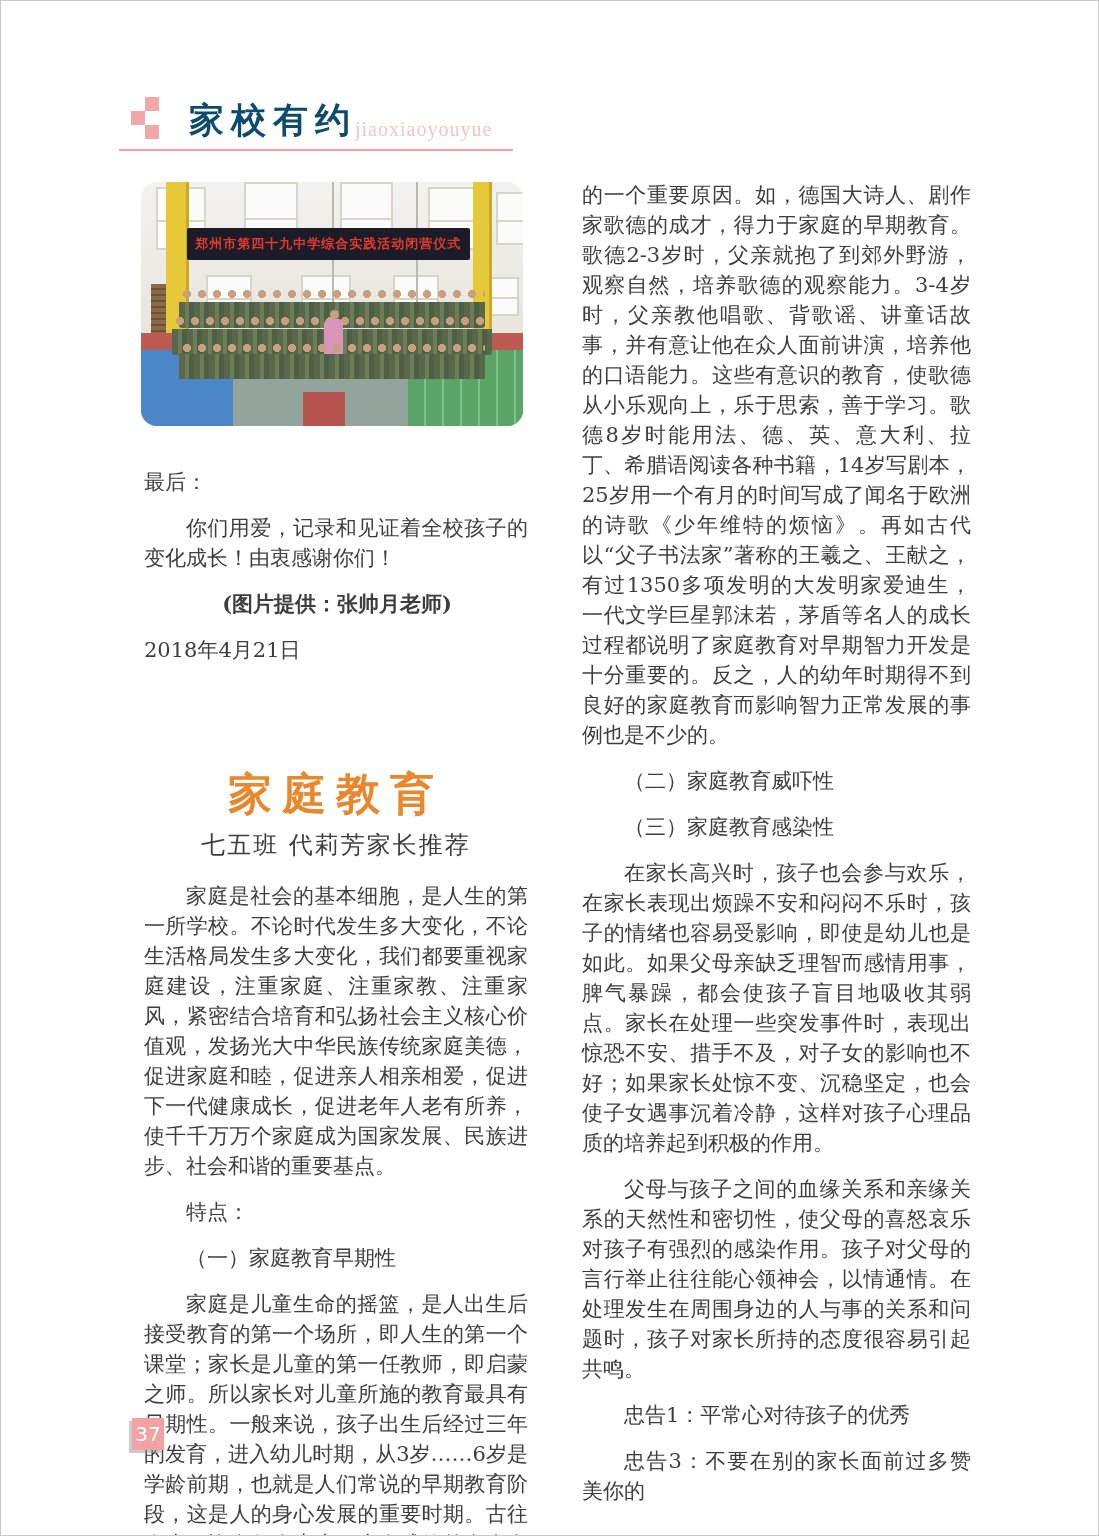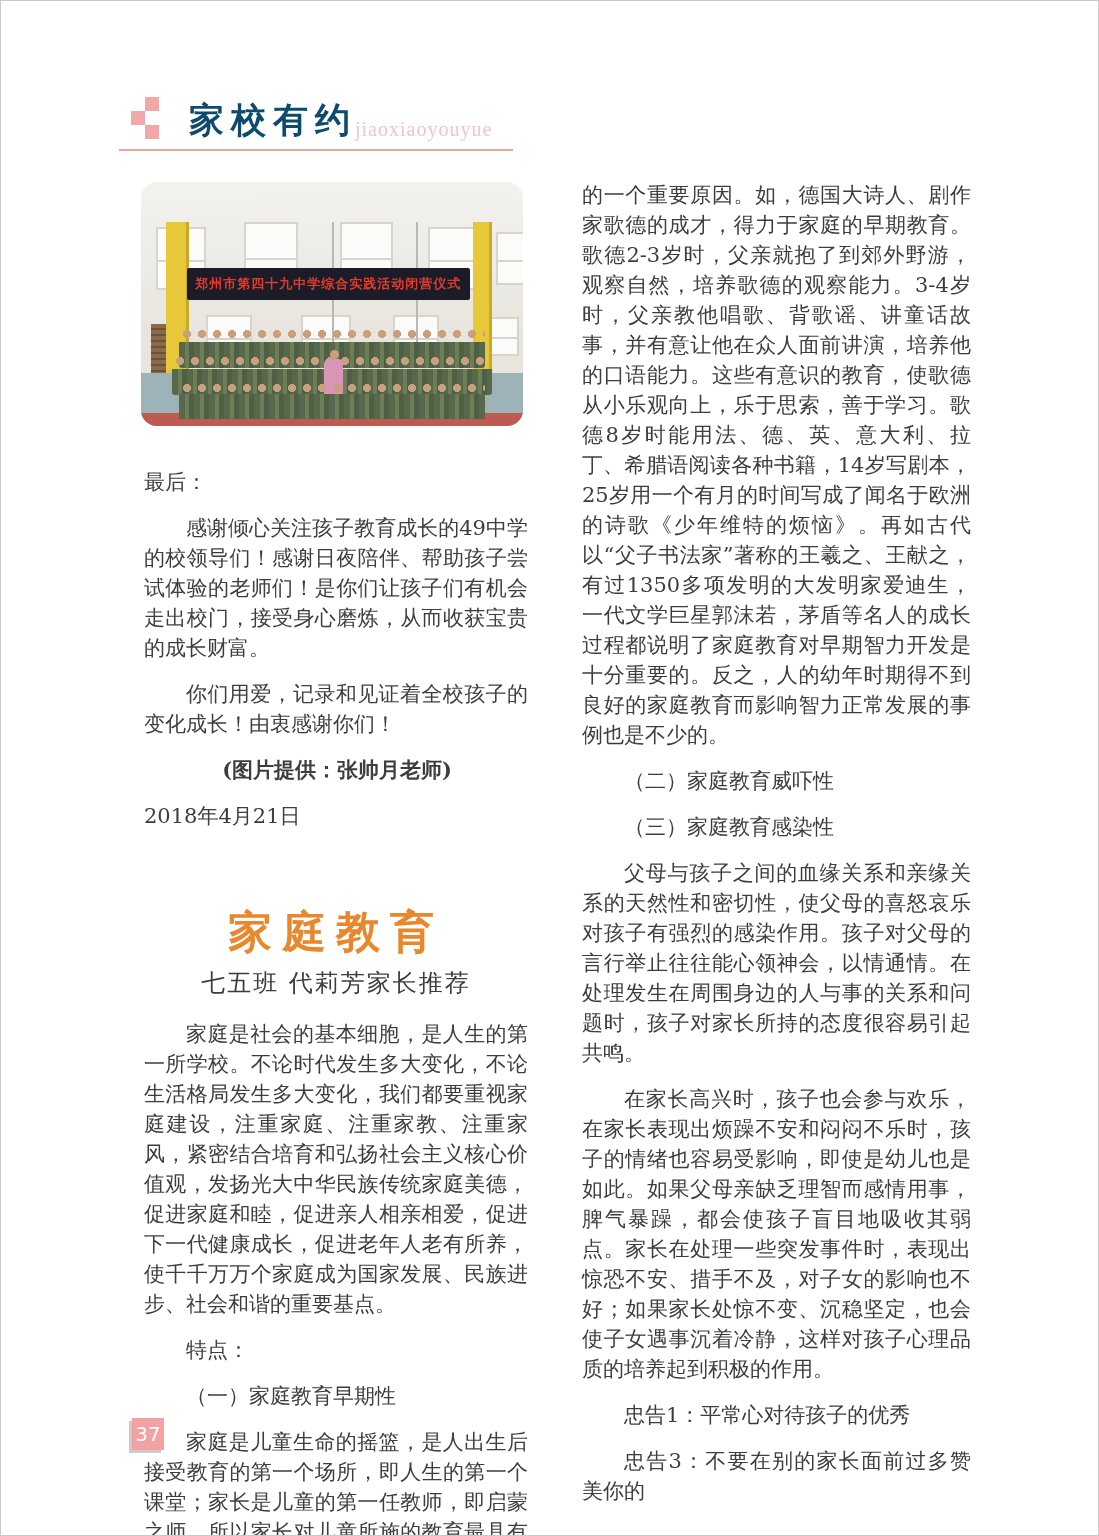--- a/index.html
+++ b/index.html
@@ -27,21 +27,21 @@
     font-size:20px; color:#f6c4c4; letter-spacing:1px;
   }
   .header-rule { position:absolute; left:0; top:54px; width:394px; height:2px; background:#f2a2a2; }
 
   
   .photo {
     position:absolute; left:140px; top:181px; width:382px; height:244px;
     border-radius:16px; overflow:hidden;
     background:linear-gradient(#f3f2ef, #e8e5de 62%);
   }
-  .photo * { position:absolute;margin-top:40px; }
+  .photo * { position:absolute; }
   .window {
     background:#fbfbfa; border:2px solid #d8d4cb; box-sizing:border-box;
     background-image:linear-gradient(#d8d4cb, #d8d4cb);
     background-size:100% 2px; background-position:0 55%; background-repeat:no-repeat;
   }
   .w1 { left:4%;  top:2%;  width:13%; height:26%; }
   .w2 { left:27%; top:0;   width:14%; height:28%; }
   .w3 { left:52%; top:0;   width:14%; height:28%; }
   .w4 { left:75%; top:2%;  width:13%; height:26%; }
   .w5 { left:93%; top:4%;  width:8%;  height:22%; }
@@ -91,21 +91,21 @@
   
   .col { position:absolute; font-size:21px; line-height:30px; text-align:justify; color:#3d3d3d; }
   .col p { margin:16px; }
   .col-left  { left:127px; top:450px; width:416px; }
   .col-right { left:565px; top:163px; width:421px; }
   .indent { text-indent:2em; }
   .credit { text-align:right; padding-right:76px;font-weight:bold; }
   .dateline { text-align:left; padding-right:8px; }
 
   .article-title {
-    margin-top:74px; text-align:center; font-size:44px; font-weight:bold;
+    margin-top:102px; text-align:center; font-size:44px; font-weight:bold;
     color:#e8872b; letter-spacing:10px; line-height:54px;
   }
   .article-subtitle { margin-top:8px; text-align:center; font-size:24px; letter-spacing:2px; line-height:32px; }
   .article-body { margin-top:20px; }
 
   
   .page-number {
     position:absolute; left:131px; top:1417px; width:32px; height:32px;
     background:#f2a2a2; color:#ffffff; display:flex; align-items:center; justify-content:center;
     font-family:"DejaVu Sans","Liberation Sans",sans-serif; font-size:20px;
@@ -153,41 +153,40 @@
       <div class="floor-green"></div>
     </div>
     <div class="people-row row-back"></div>
     <div class="people-row row-mid"></div>
     <div class="teacher"></div>
     <div class="people-row row-front"></div>
   </div>
 
   <div class="col col-left">
     <p>最后：</p>
-    <p class="indent">感谢倾心关注孩子教育成长的49中学的校领导们！感谢日夜陪伴、帮助孩子尝试体验的老师们！是你们让孩子们有机会走出校门，接受身心磨炼，从而收获宝贵的成长财富。</p>
     <p class="indent">你们用爱，记录和见证着全校孩子的变化成长！由衷感谢你们！</p>
     <p class="credit">(图片提供：张帅月老师)</p>
     <p class="dateline">2018年4月21日</p>
 
     <div class="article-title">家庭教育</div>
     <div class="article-subtitle">七五班 代莉芳家长推荐</div>
 
     <div class="article-body">
       <p class="indent">家庭是社会的基本细胞，是人生的第一所学校。不论时代发生多大变化，不论生活格局发生多大变化，我们都要重视家庭建设，注重家庭、注重家教、注重家风，紧密结合培育和弘扬社会主义核心价值观，发扬光大中华民族传统家庭美德，促进家庭和睦，促进亲人相亲相爱，促进下一代健康成长，促进老年人老有所养，使千千万万个家庭成为国家发展、民族进步、社会和谐的重要基点。</p>
       <p class="indent">特点：</p>
       <p class="indent">（一）家庭教育早期性</p>
       <p class="indent">家庭是儿童生命的摇篮，是人出生后接受教育的第一个场所，即人生的第一个课堂；家长是儿童的第一任教师，即启蒙之师。所以家长对儿童所施的教育最具有早期性。一般来说，孩子出生后经过三年的发育，进入幼儿时期，从3岁……6岁是学龄前期，也就是人们常说的早期教育阶段，这是人的身心发展的重要时期。古往今来，许多仁人志士，卓有成效的名人在幼年时期受到良好的家庭教育是他们日后成才</p>
     </div>
   </div>
 
   <div class="col col-right">
     <p>的一个重要原因。如，德国大诗人、剧作家歌德的成才，得力于家庭的早期教育。歌德2-3岁时，父亲就抱了到郊外野游，观察自然，培养歌德的观察能力。3-4岁时，父亲教他唱歌、背歌谣、讲童话故事，并有意让他在众人面前讲演，培养他的口语能力。这些有意识的教育，使歌德从小乐观向上，乐于思索，善于学习。歌德8岁时能用法、德、英、意大利、拉丁、希腊语阅读各种书籍，14岁写剧本，25岁用一个有月的时间写成了闻名于欧洲的诗歌《少年维特的烦恼》。再如古代以“父子书法家”著称的王羲之、王献之，有过1350多项发明的大发明家爱迪生，一代文学巨星郭沫若，茅盾等名人的成长过程都说明了家庭教育对早期智力开发是十分重要的。反之，人的幼年时期得不到良好的家庭教育而影响智力正常发展的事例也是不少的。</p>
     <p class="indent">（二）家庭教育威吓性</p>
     <p class="indent">（三）家庭教育感染性</p>
+    <p class="indent">在家长高兴时，孩子也会参与欢乐，在家长表现出烦躁不安和闷闷不乐时，孩子的情绪也容易受影响，即使是幼儿也是如此。如果父母亲缺乏理智而感情用事，脾气暴躁，都会使孩子盲目地吸收其弱点。家长在处理一些突发事件时，表现出惊恐不安、措手不及，对子女的影响也不好；如果家长处惊不变、沉稳坚定，也会使子女遇事沉着冷静，这样对孩子心理品质的培养起到积极的作用。</p>
     <p class="indent">父母与孩子之间的血缘关系和亲缘关系的天然性和密切性，使父母的喜怒哀乐对孩子有强烈的感染作用。孩子对父母的言行举止往往能心领神会，以情通情。在处理发生在周围身边的人与事的关系和问题时，孩子对家长所持的态度很容易引起共鸣。</p>
-    <p class="indent">在家长高兴时，孩子也会参与欢乐，在家长表现出烦躁不安和闷闷不乐时，孩子的情绪也容易受影响，即使是幼儿也是如此。如果父母亲缺乏理智而感情用事，脾气暴躁，都会使孩子盲目地吸收其弱点。家长在处理一些突发事件时，表现出惊恐不安、措手不及，对子女的影响也不好；如果家长处惊不变、沉稳坚定，也会使子女遇事沉着冷静，这样对孩子心理品质的培养起到积极的作用。</p>
     <p class="indent">忠告1：平常心对待孩子的优秀</p>
     <p class="indent">忠告3：不要在别的家长面前过多赞美你的</p>
   </div>
 
   <div class="page-number">37</div>
 
 </div>
 
 </body></html>

